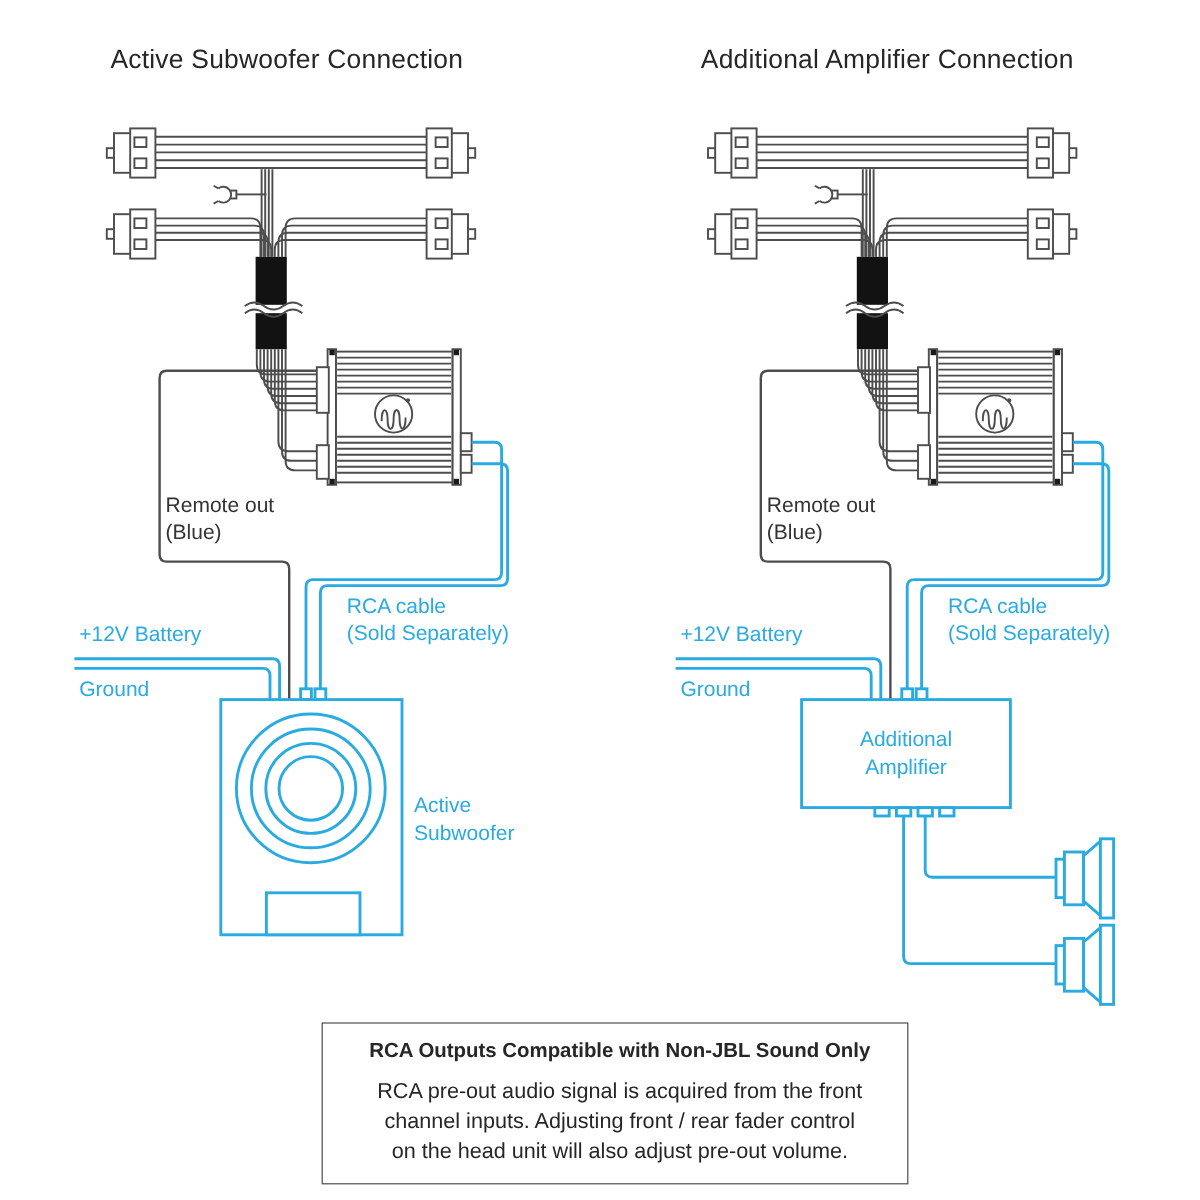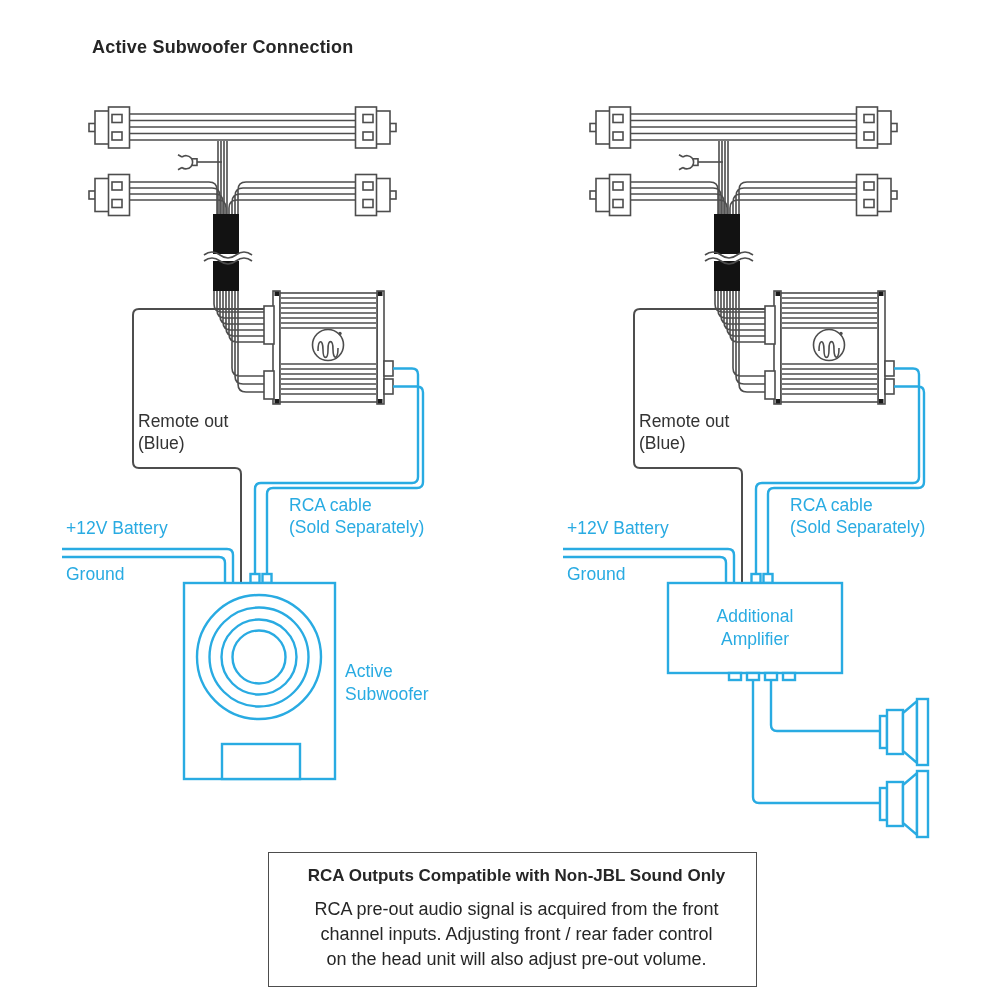--- a/index.html
+++ b/index.html
@@ -1,18 +1,18 @@
 <!DOCTYPE html>
 <html style="--cyan: #29abe2; --dark: #4d4d4d; --black: #262626;"><head>
 <meta charset="utf-8">
 <style>
   html,body{margin:0;padding:0;background:#fff;}
   .canvas{position:relative;width:1000px;height:1000px;background:#fff;overflow:hidden;
           font-family:"Liberation Sans",sans-serif;}
-  .diag-title{position:absolute;font-weight:bold;font-size:18px;color:var(--black,#262626);
+  .diag-title{position:absolute;font-weight:normal;font-size:22px;color:var(--black,#262626);
               letter-spacing:0.2px;white-space:nowrap;}
   .diag-title.left{left:92px;top:37px;}
   .diag-title.right{left:584px;top:37px;}
   svg{position:absolute;left:0;top:0;}
   svg text{font-family:"Liberation Sans",sans-serif;font-size:17.5px;}
   .w  {stroke:var(--dark,#4d4d4d);stroke-width:1.6;fill:none;}
   .w2 {stroke:var(--dark,#4d4d4d);stroke-width:2;fill:none;}
   .wf {stroke:var(--dark,#4d4d4d);stroke-width:1.6;fill:#fff;}
   .wb {fill:#1a1a1a;stroke:none;}
   .cy {stroke:var(--cyan,#29abe2);stroke-width:2.4;fill:none;}
@@ -24,20 +24,21 @@
             border:1.5px solid #4d4d4d;text-align:center;padding:13px 8px 15px 16px;color:#262626;}
   .note-title{font-weight:bold;font-size:17px;}
   .note-body{font-size:18px;line-height:1.38;max-width:412px;margin:11px auto 0 auto;}
 </style>
 </head>
 <body>
 
 <div class="canvas">
 
   <div class="diag-title left">Active Subwoofer Connection</div>
+  <div class="diag-title right">Additional Amplifier Connection</div>
 
   <svg width="1000" height="1000" viewBox="0 0 1000 1000">
     <defs>
 
       <g id="speaker">
         <rect class="cyf" x="880" y="716" width="7" height="32"></rect>
         <rect class="cyf" x="887" y="710" width="16" height="44"></rect>
         <polygon class="cyf" points="903,713 917,701 917,763 903,751"></polygon>
         <rect class="cyf" x="917" y="699" width="11" height="66"></rect>
       </g>

